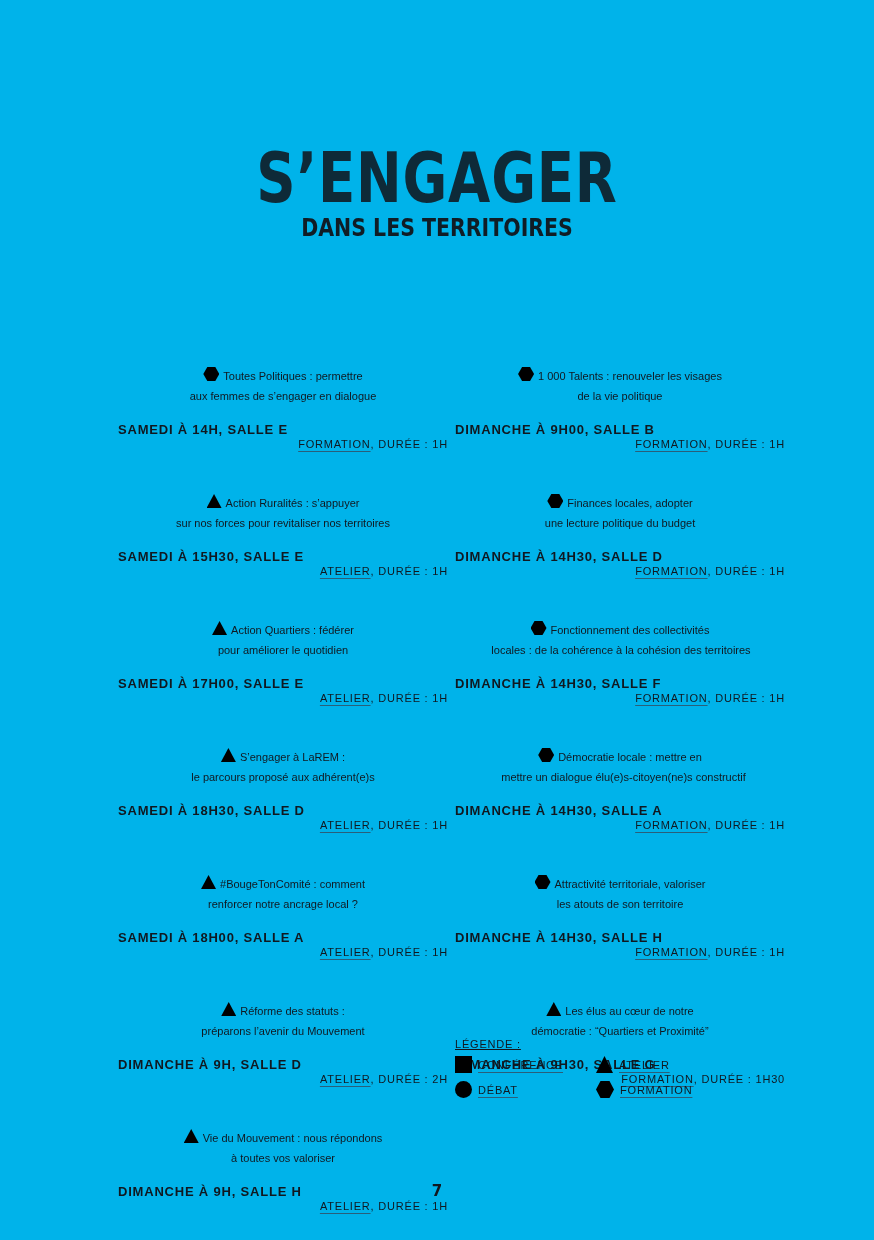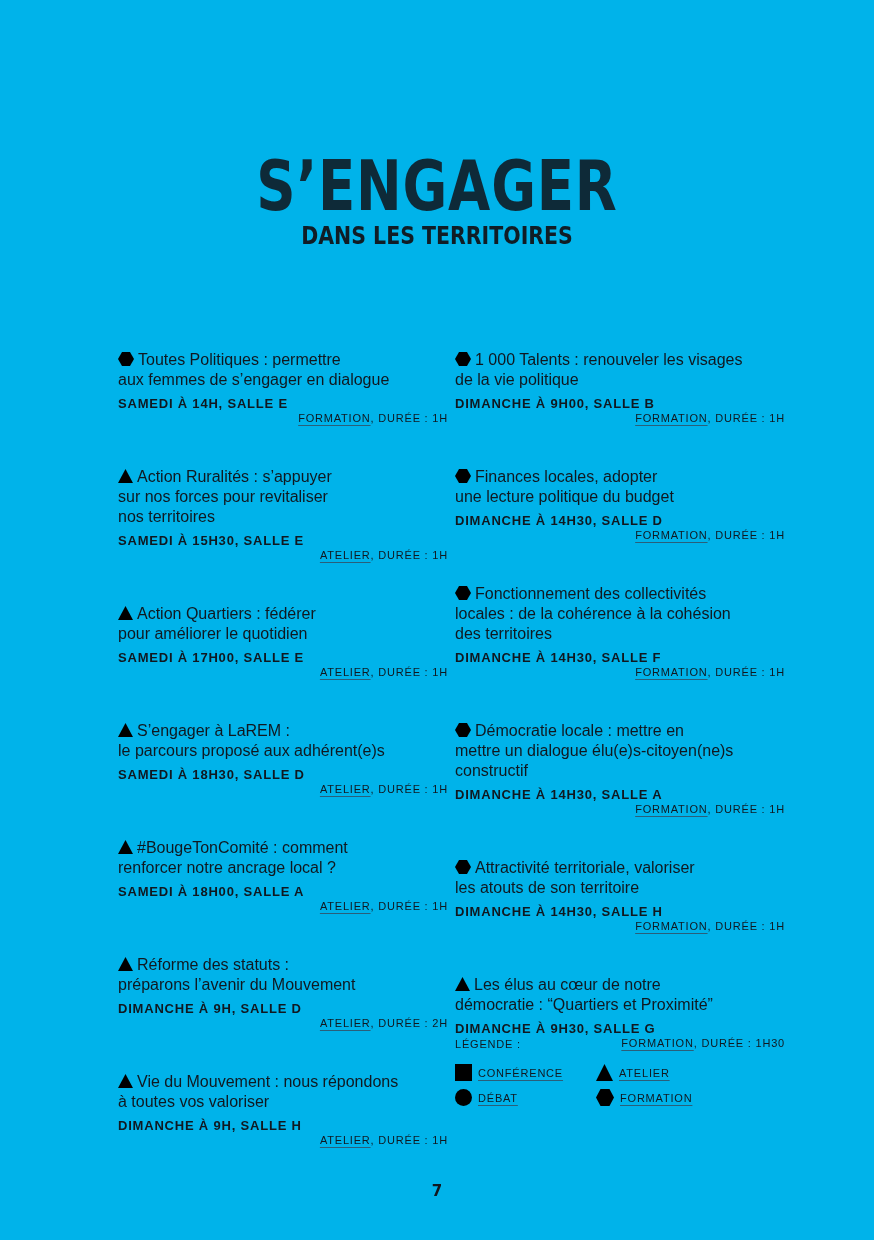--- a/index.html
+++ b/index.html
@@ -5,21 +5,21 @@
   html, body { margin: 0; padding: 0; }
   body {
     width: 874px; height: 1240px;
     background: #00b3ea;
     position: relative;
     overflow: hidden;
     color: #111a22;
     font-family: "Liberation Sans", sans-serif;
   }
   .title-block {
-    position: absolute; left: 0; top: 146px; width: 874px;
+    position: absolute; left: 0; top: 138px; width: 874px;
     text-align: center;
   }
   .title-main {
     font-family: "DejaVu Sans", sans-serif;
     font-weight: bold;
     font-size: 70px;
     line-height: 80px;
     letter-spacing: 1px;
     color: #0e2a38;
     transform: scaleX(0.78);
@@ -38,22 +38,23 @@
     margin-top: -4px;
   }
   .col {
     position: absolute; top: 350px; width: 330px;
   }
   .col.left { left: 118px; }
   .col.right { left: 455px; }
   .session { margin-bottom: 41px; }
   .col.right .session { margin-bottom: 41px; }
   .s-title {
-    font-size: 16px; line-height: 20px; color: #101820;
-    margin: 0;
+    font-size: 11px; line-height: 20px; color: #101820;
+    margin: 16px;
+    text-align: center;
   }
   .shape {
     display: inline-block; width: 14px; height: 14px;
     vertical-align: -1px; margin-right: 4px;
     background: #000;
   }
   .shape.hexagon { clip-path: polygon(25% 0, 75% 0, 100% 50%, 75% 100%, 25% 100%, 0 50%); width: 16px; }
   .shape.triangle { clip-path: polygon(50% 0, 100% 100%, 0 100%); width: 15px; }
   .shape.circle { border-radius: 50%; }
   .shape.square { }
@@ -67,21 +68,21 @@
     text-align: right;
   }
   .s-type .type-link {
     text-decoration: underline; text-decoration-color: #2a5f7a;
     text-underline-offset: 3px; cursor: pointer;
   }
   .legend {
     position: absolute; left: 455px; top: 1036px; width: 260px;
     font-size: 11px; letter-spacing: 0.8px; color: #101820;
   }
-  .legend-title { line-height: 16px; margin-bottom: 12px; }
+  .legend-title { line-height: 16px; margin-bottom: 4px; text-decoration: underline; }
   .legend-grid {
     display: grid; grid-template-columns: 141px 120px; row-gap: 8px;
   }
   .legend-item { display: flex; align-items: center; }
   .legend-item .shape { width: 17px; height: 17px; margin-right: 6px; }
   .legend-item .shape.hexagon { width: 18px; }
   .legend-item .label {
     text-decoration: underline; text-decoration-color: #2a5f7a;
     text-underline-offset: 3px; cursor: pointer;
   }

